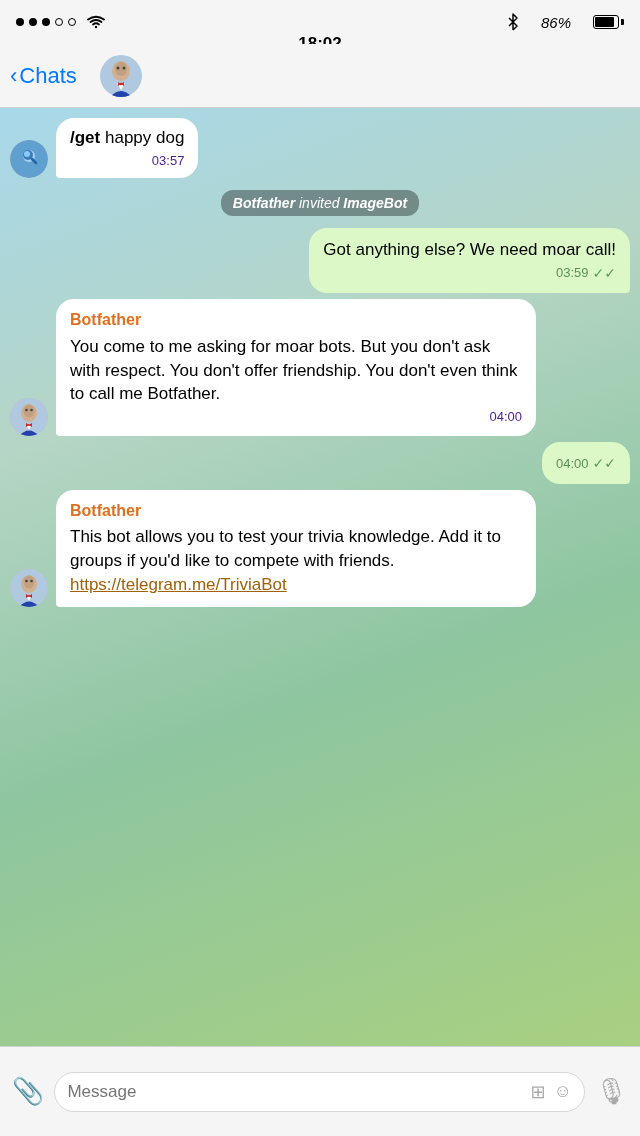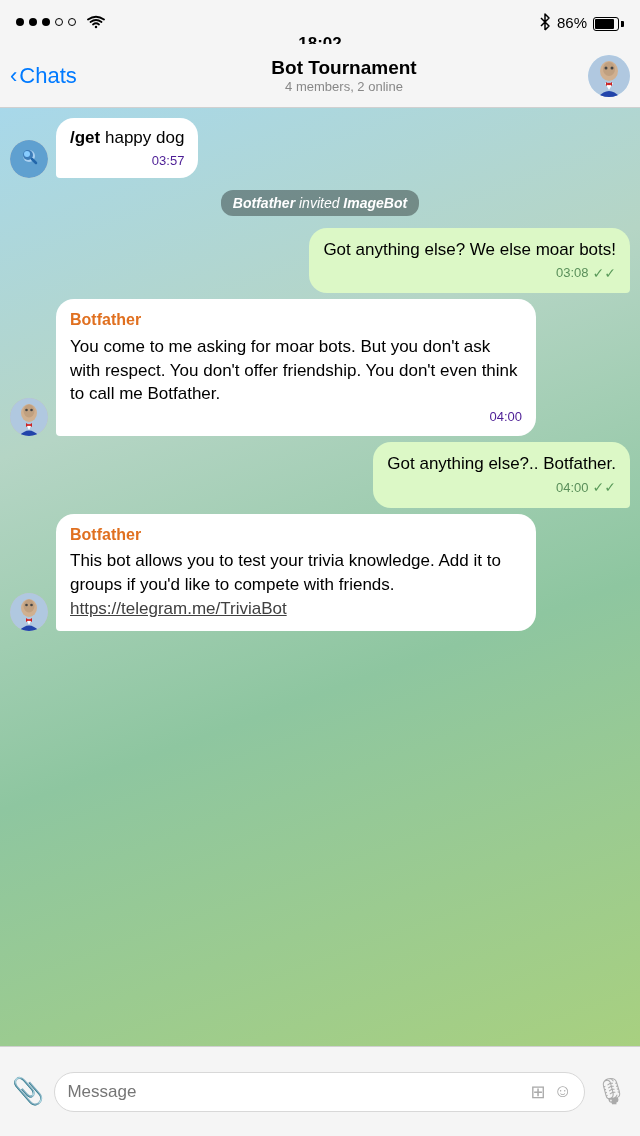--- a/index.html
+++ b/index.html
@@ -40,24 +40,25 @@
       font-size: 17px;
       font-weight: 600;
       color: #000;
       position: absolute;
       left: 50%;
       transform: translateX(-50%);
       margin-top: 44px;
     }
     .status-bar-right {
       display: flex;
-      align-items: flex-end;
-      gap: 6px;
+      align-items: center;
+      gap: 22px;
       font-size: 15px;
       font-weight: 500;
+      font-style: italic;
     }
     .battery {
       display: inline-flex;
       align-items: center;
       gap: 2px;
     }
     .battery-body {
       width: 26px; height: 14px;
       border: 1.5px solid #000;
       border-radius: 3px;
@@ -235,21 +236,21 @@
       border-radius: 12px;
       padding: 5px 12px;
       font-size: 14px;
     }
     .system-bubble strong {
       font-weight: 700;
     }
 
     
     .msg-link {
-      color: #404040;
+      color: #a16207;
       text-decoration: underline;
     }
 
     
     .input-bar {
       position: absolute;
       bottom: 0; left: 0; right: 0;
       height: 90px;
       background: #f5f5f5;
       border-top: 1px solid #d0d0d0;
@@ -334,24 +335,20 @@
       <div class="battery-tip"></div>
     </div>
   </div>
 </div>
 
 <div class="nav-bar">
   <div class="nav-back">
     <span class="back-chevron">‹</span>
     <span style="color:#007aff;font-size:22px;">Chats</span>
   </div>
-  <div class="nav-title-area">
-    <span class="nav-title">Bot Tournament</span>
-    <span class="nav-subtitle">4 members, 2 online</span>
-  </div>
   <div class="nav-avatar">
 
     <svg width="42" height="42" viewBox="0 0 42 42">
       <circle cx="21" cy="21" r="21" fill="#b0c8e0"></circle>
 
       <ellipse cx="21" cy="16" rx="9" ry="10" fill="#d0b090"></ellipse>
       <ellipse cx="21" cy="14" rx="6" ry="7" fill="#c0a080"></ellipse>
 
       <circle cx="18" cy="13" r="1.5" fill="#444"></circle>
       <circle cx="24" cy="13" r="1.5" fill="#444"></circle>
@@ -390,23 +387,23 @@
     </div>
 
     <div class="system-msg">
       <div class="system-bubble">
         <span><strong>Botfather</strong> invited <strong>ImageBot</strong></span>
       </div>
     </div>
 
     <div class="msg-row outgoing">
       <div class="bubble outgoing">
-        <div class="msg-text">Got anything else? We else moar bots!</div>
+        <div class="msg-text">Got anything else? We need moar call!</div>
         <div class="msg-meta">
-          <span class="msg-time outgoing-time">03:08</span>
+          <span class="msg-time outgoing-time">03:59</span>
           <span class="double-check">✓✓</span>
         </div>
       </div>
     </div>
 
     <div class="msg-row">
       <div class="msg-avatar">
         <svg width="38" height="38" viewBox="0 0 38 38">
           <circle cx="19" cy="19" r="19" fill="#b0c8e0"></circle>
           <ellipse cx="19" cy="15" rx="8" ry="9" fill="#d0b090"></ellipse>
@@ -423,21 +420,20 @@
         <div class="sender-name">Botfather</div>
         <div class="msg-text">You come to me asking for moar bots. But you don't ask with respect. You don't offer friendship. You don't even think to call me Botfather.</div>
         <div class="msg-meta">
           <span class="msg-time">04:00</span>
         </div>
       </div>
     </div>
 
     <div class="msg-row outgoing">
       <div class="bubble outgoing">
-        <div class="msg-text">Got anything else?.. Botfather.</div>
         <div class="msg-meta">
           <span class="msg-time outgoing-time">04:00</span>
           <span class="double-check">✓✓</span>
         </div>
       </div>
     </div>
 
     <div class="msg-row">
       <div class="msg-avatar">
         <svg width="38" height="38" viewBox="0 0 38 38">

